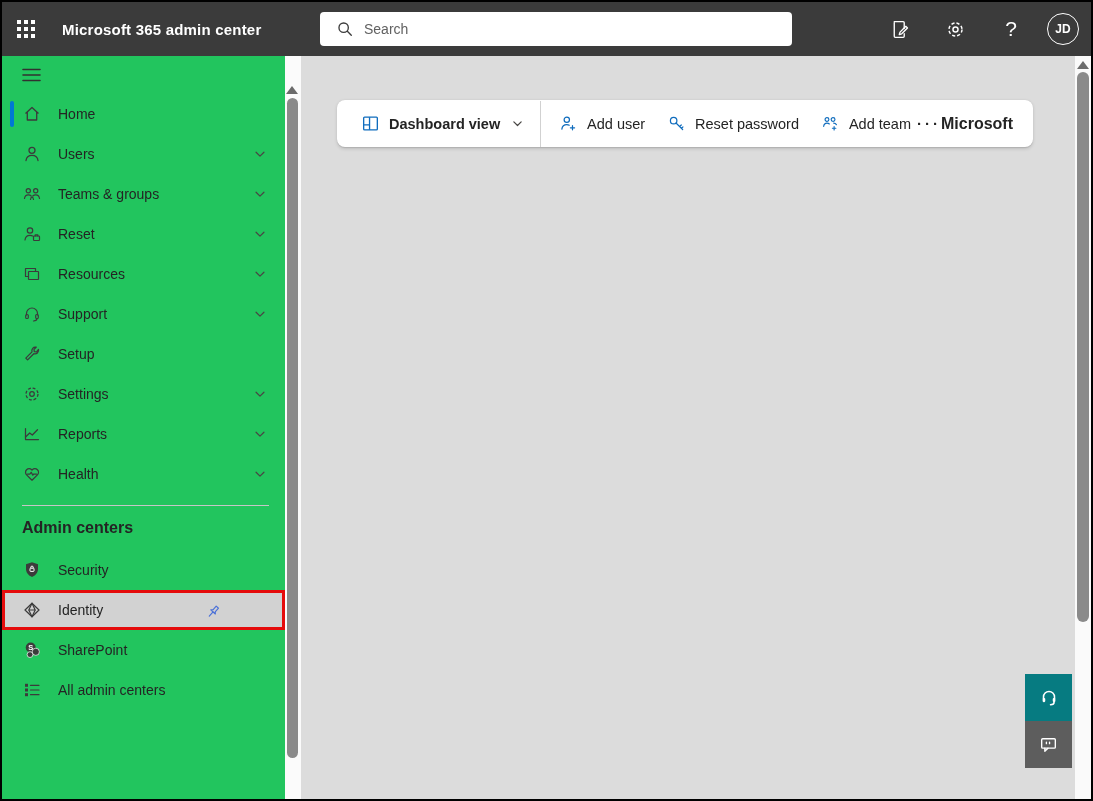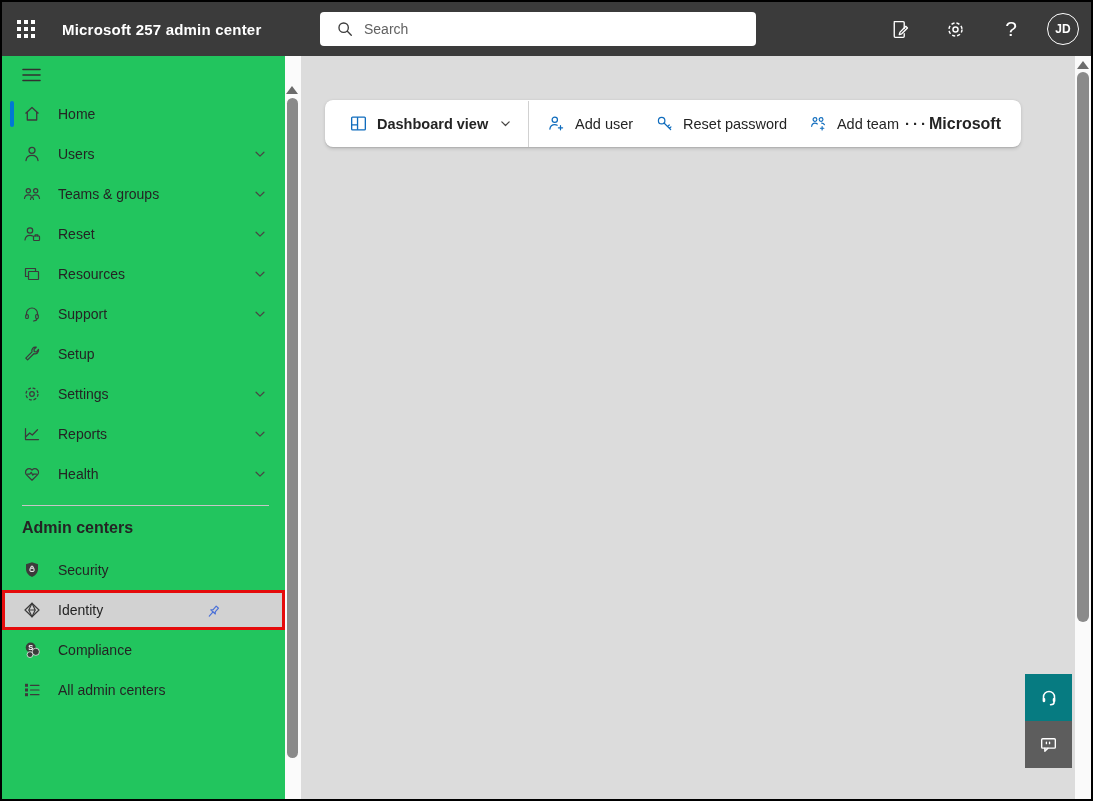--- a/index.html
+++ b/index.html
@@ -6,21 +6,21 @@
   html,body { width:1093px; height:801px; }
   body { font-family:"Liberation Sans", sans-serif; color:#242424; }
   .page { position:relative; width:1093px; height:801px; border:2px solid #000; background:#dcdcdc; overflow:hidden; }
 
   
   .topbar { position:relative; height:54px; background:#3b3b3b; display:flex; align-items:center; }
   .waffle { width:48px; height:54px; display:flex; align-items:center; justify-content:center; cursor:pointer; }
   .waffle-grid { display:grid; grid-template-columns:repeat(3,4px); grid-template-rows:repeat(3,4px); gap:3px; }
   .waffle-grid span { background:#fff; width:4px; height:4px; }
   .topbar-title { color:#fff; font-size:15px; font-weight:700; margin-left:12px; letter-spacing:.2px; }
-  .searchbox { position:absolute; left:318px; top:10px; width:436px; height:34px; background:#fff; border-radius:4px; display:flex; align-items:center; padding:0 10px; }
+  .searchbox { position:absolute; left:318px; top:10px; width:472px; height:34px; background:#fff; border-radius:4px; display:flex; align-items:center; padding:0 10px; }
   .searchbox svg { flex:0 0 auto; margin:0 10px 0 6px; }
   .searchbox input { border:none; outline:none; background:transparent; font-size:14px; color:#242424; width:100%; font-family:"Liberation Sans",sans-serif; }
   .searchbox input::placeholder { color:#616161; }
   .topbar-right { margin-left:auto; display:flex; align-items:center; gap:16px; padding-right:12px; }
   .tb-btn { width:40px; height:40px; display:flex; align-items:center; justify-content:center; color:#fff; cursor:pointer; }
   .help-q { font-size:21px; color:#fff; font-weight:400; }
   .avatar { width:32px; height:32px; border:1.5px solid #fff; border-radius:50%; color:#fff; font-size:12px; font-weight:600; display:flex; align-items:center; justify-content:center; cursor:pointer; }
 
   
   .body { display:flex; height:743px; }
@@ -43,21 +43,21 @@
   .nav-item .lbl { flex:1 1 auto; white-space:nowrap; }
   .nav-item .chev { flex:0 0 auto; color:#484644; margin-right:2px; }
   .nav-item.selected::before { content:""; position:absolute; left:8px; top:7px; width:4px; height:26px; background:#0078d4; border-radius:2px; }
   .divider { height:1px; background:#c6c6c6; margin:11px 16px 0 20px; }
   .section-heading { height:44px; display:flex; align-items:center; padding-left:20px; font-size:16px; font-weight:700; }
   .admin-item { height:40px; }
   .admin-item.highlighted { background:#d2d2d2; border:3px solid #e50b0b; padding-left:17px; }
   .pin { position:absolute; right:60px; top:10px; color:#4a70d8; }
 
   
-  .toolbar-card { position:absolute; left:24px; top:44px; width:696px; height:47px; background:#fff; border-radius:8px; box-shadow:0 1.6px 3.6px rgba(0,0,0,.13), 0 .3px .9px rgba(0,0,0,.1); display:flex; align-items:center; padding:0 20px 0 24px; }
+  .toolbar-card { position:absolute; left:36px; top:44px; width:696px; height:47px; background:#fff; border-radius:8px; box-shadow:0 1.6px 3.6px rgba(0,0,0,.13), 0 .3px .9px rgba(0,0,0,.1); display:flex; align-items:center; padding:0 20px 0 24px; }
   .tb-item { display:flex; align-items:center; gap:9px; font-size:14.5px; color:#242424; cursor:pointer; white-space:nowrap; }
   .tb-item .bic { color:#0f6cbd; display:flex; }
   .tb-bold { font-weight:700; }
   .tb-chev { color:#484644; margin-left:2px; display:flex; }
   .v-divider { width:1px; height:46px; background:#d1d1d1; margin:0 18px 0 16px; }
   .tb-gap { width:26px; }
   .tb-more { font-size:15px; font-weight:700; letter-spacing:3px; color:#242424; cursor:pointer; margin-left:6px; }
   .tb-brand { margin-left:auto; font-weight:700; font-size:16px; color:#242424; }
 
   
@@ -77,21 +77,21 @@
           <span></span>
           <span></span>
           <span></span>
           <span></span>
           <span></span>
           <span></span>
           <span></span>
           <span></span>
       </div>
     </div>
-    <div class="topbar-title">Microsoft 257 admin center</div>
+    <div class="topbar-title">Microsoft 365 admin center</div>
 
     <div class="searchbox">
       <svg width="18" height="18" viewBox="0 0 20 20" fill="none" stroke="#3b3b3b" stroke-width="1.5" stroke-linecap="round">
         <circle cx="8.5" cy="8.5" r="5.2"></circle>
           <path d="M12.6 12.6 L17 17"></path>
       </svg>
       <input type="text" placeholder="Search" style="">
     </div>
 
     <div class="topbar-right">
@@ -262,21 +262,21 @@
         </svg>
       </div>
 
       <div class="nav-item admin-item">
         <svg class="ic" width="20" height="20" viewBox="0 0 20 20">
           <circle cx="8.7" cy="7.5" r="5" fill="#3b3b3b"></circle>
           <circle cx="13.8" cy="11.8" r="3.6" fill="#3b3b3b" stroke="#ebebeb" stroke-width=".8"></circle>
           <circle cx="8" cy="14.6" r="2.9" fill="#3b3b3b" stroke="#ebebeb" stroke-width=".8"></circle>
           <text x="8.7" y="10" font-size="7.5" font-weight="bold" fill="#fff" text-anchor="middle" font-family="Liberation Sans, sans-serif">S</text>
         </svg>
-        <span class="lbl">Compliance</span>
+        <span class="lbl">SharePoint</span>
       </div>
 
       <div class="nav-item admin-item">
         <svg class="ic" width="20" height="20" viewBox="0 0 20 20" fill="none" stroke="#3b3b3b" stroke-width="1.2" stroke-linecap="round">
           <rect x="3" y="3.8" width="3" height="3" fill="#3b3b3b" stroke="none"></rect>
             <path d="M8.5 5.3H17"></path>
           <rect x="3" y="8.5" width="3" height="3" fill="#3b3b3b" stroke="none"></rect>
             <path d="M8.5 10H17"></path>
           <rect x="3" y="13.2" width="3" height="3" fill="#3b3b3b" stroke="none"></rect>
             <path d="M8.5 14.7H17"></path>

